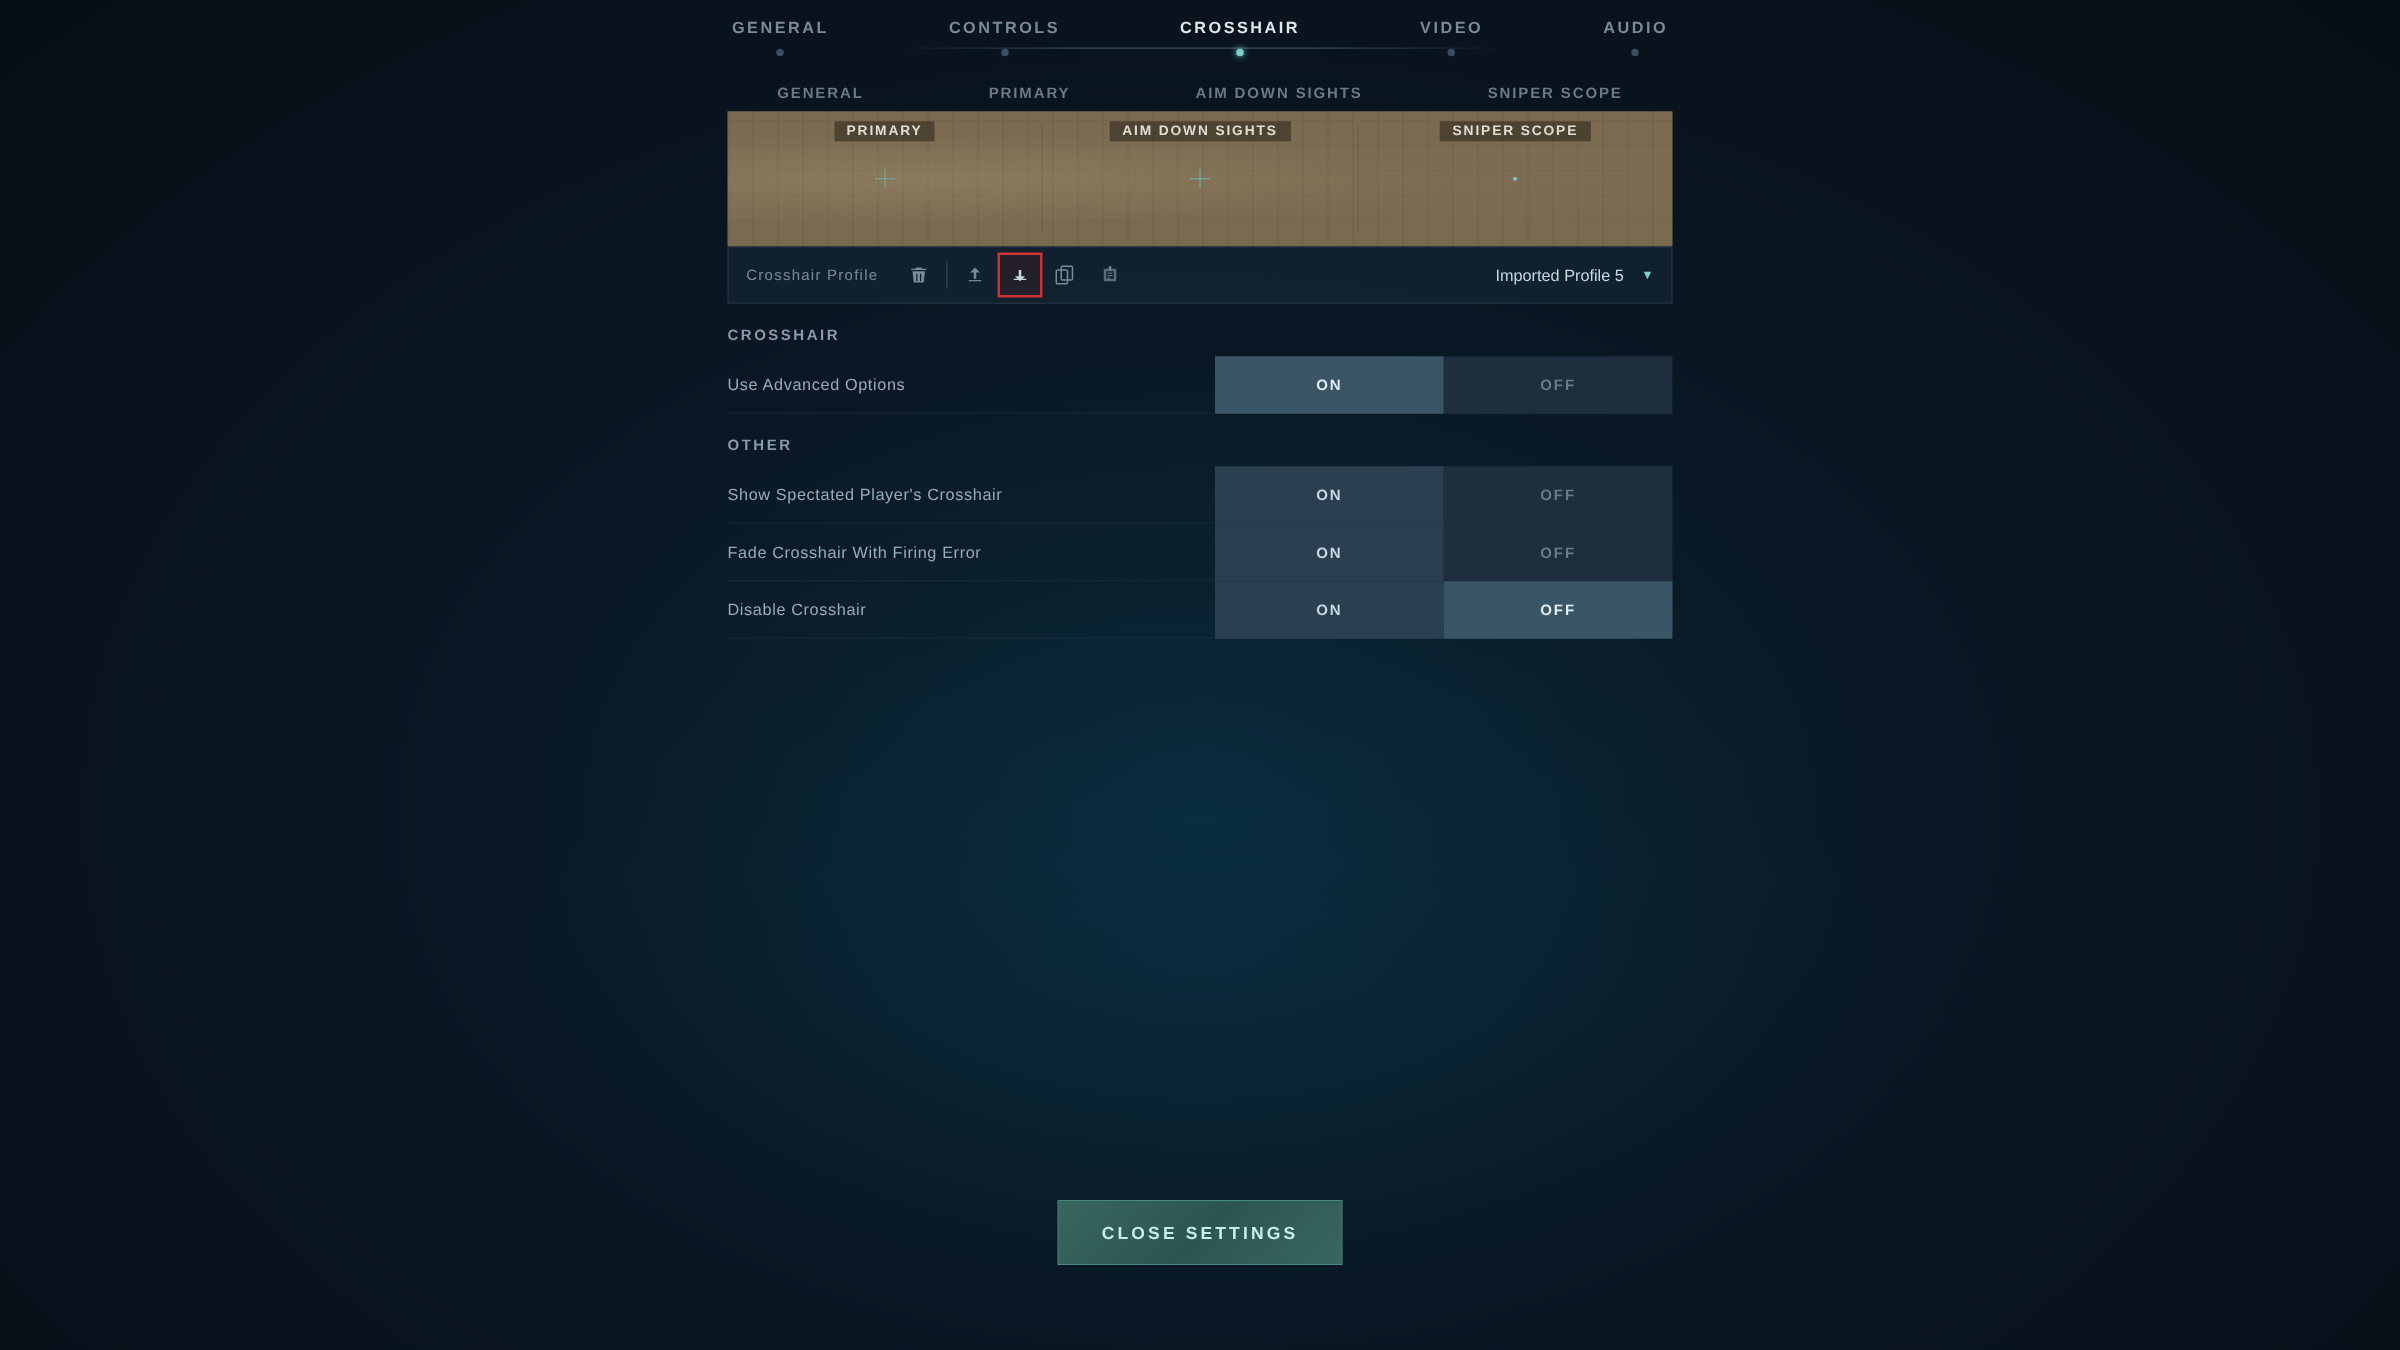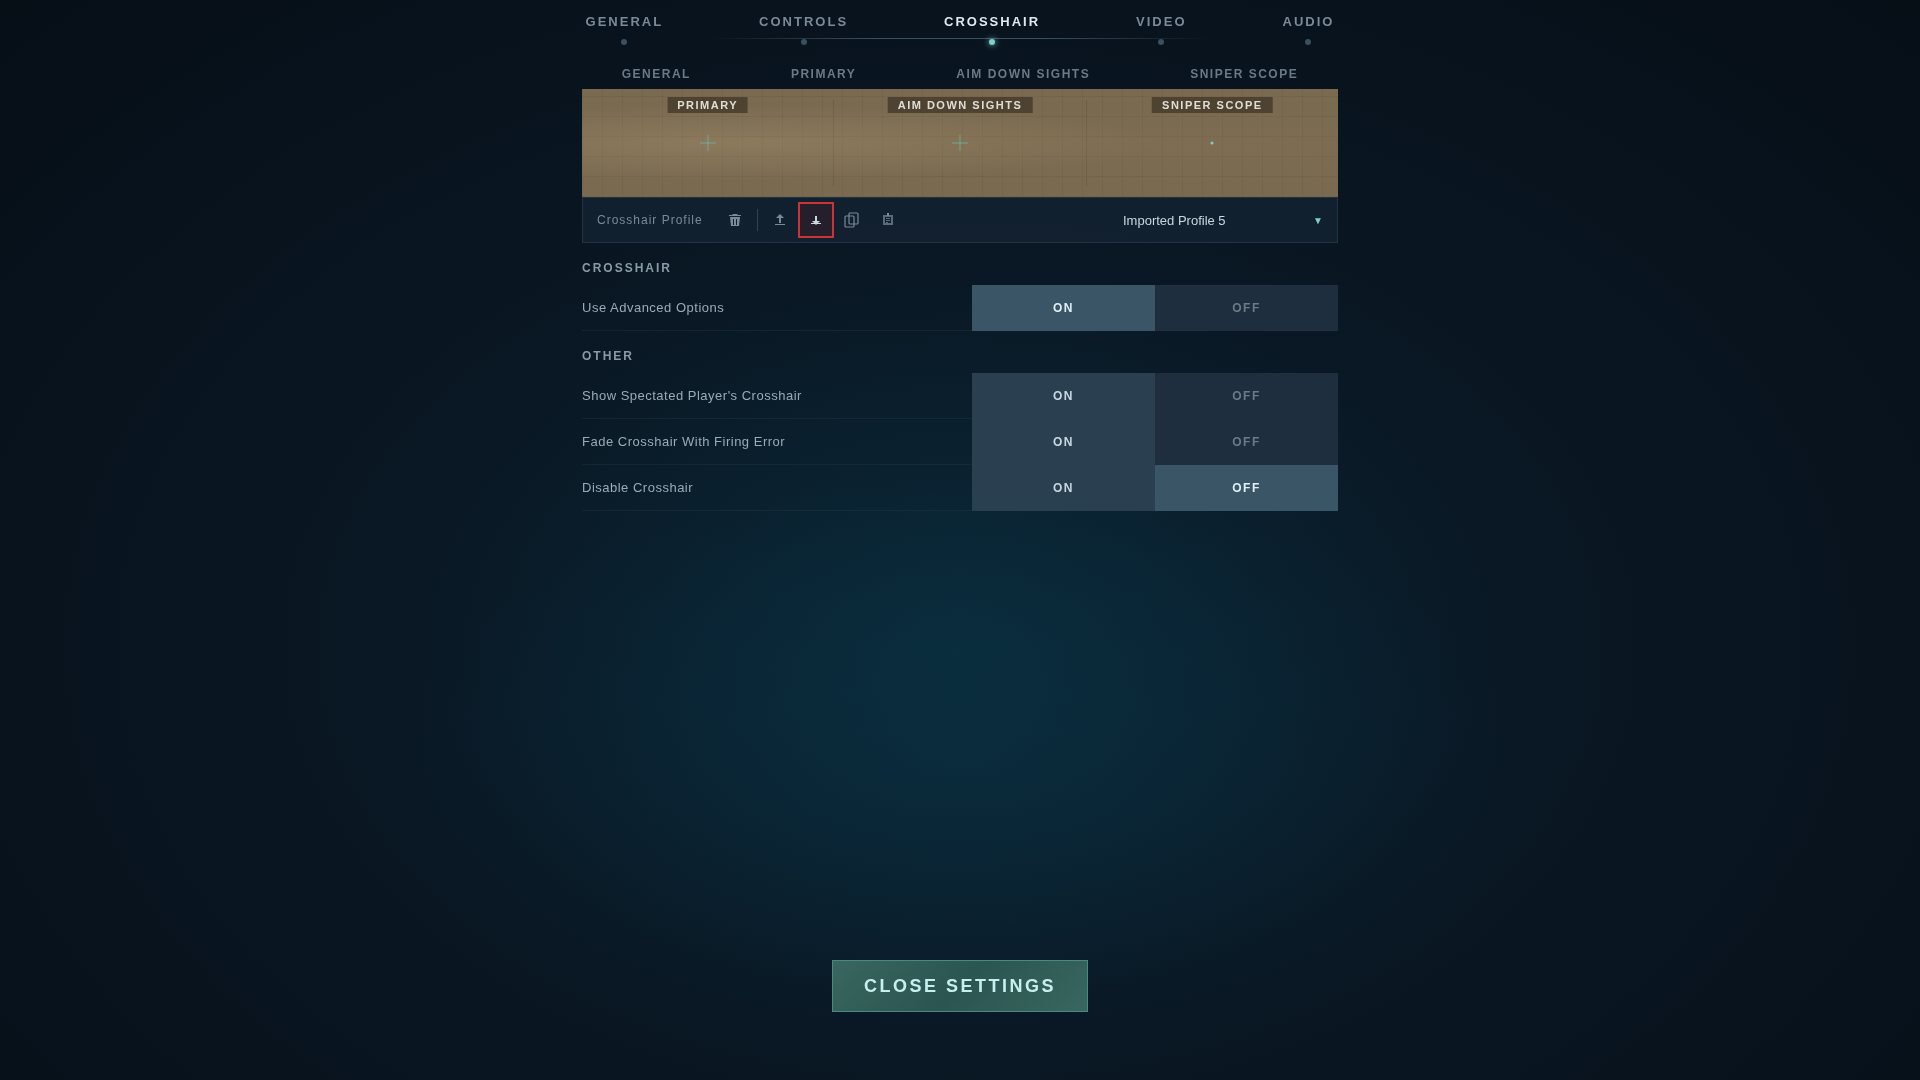--- a/index.html
+++ b/index.html
@@ -264,20 +264,21 @@
 
     .profile-select {
       background: transparent;
       border: none;
       color: #c8d8e0;
       font-size: 13px;
       font-weight: 500;
       cursor: pointer;
       padding-right: 24px;
       appearance: none;
+      text-align: right;
       width: 200px;
     }
 
     .profile-select option { background: #1a2a3a; }
 
     .select-arrow {
       position: absolute;
       right: 0;
       color: #7ecfcf;
       font-size: 10px;
@@ -350,26 +351,26 @@
       background: #3a5566;
       color: #e0eef5;
     }
 
     
     .close-settings-btn {
       position: absolute;
       bottom: 68px;
       left: 50%;
       transform: translateX(-50%);
-      width: 256px;
+      width: 228px;
       height: 52px;
       background: linear-gradient(135deg, #3a6660 0%, #2a5550 50%, #3a6660 100%);
       border: 1px solid #4a8880;
       color: #c8eeee;
-      font-size: 18px;
+      font-size: 14px;
       font-weight: 700;
       letter-spacing: 2.5px;
       text-transform: uppercase;
       cursor: pointer;
       display: flex;
       align-items: center;
       justify-content: center;
     }
 
     

